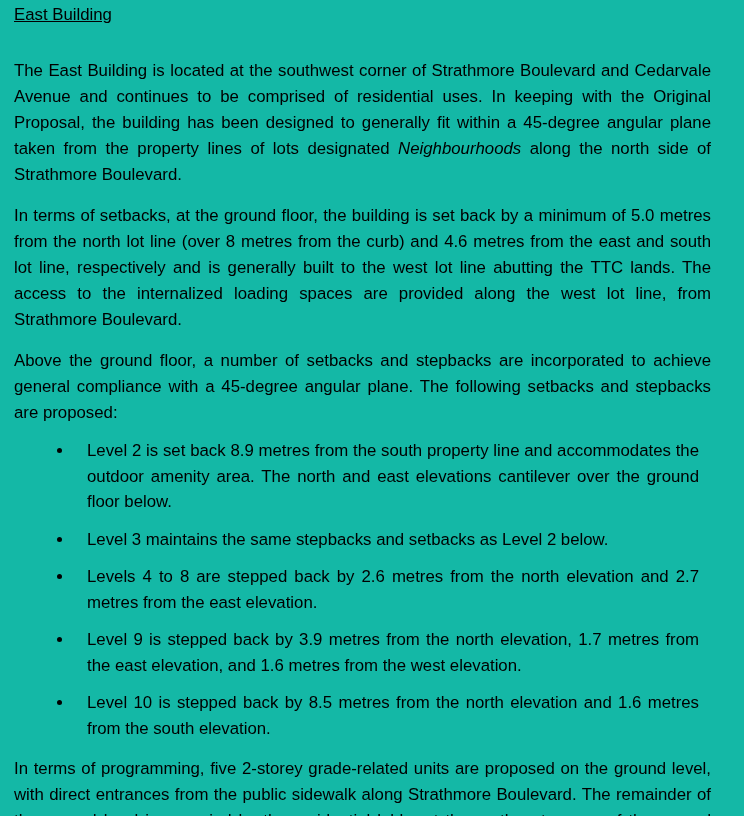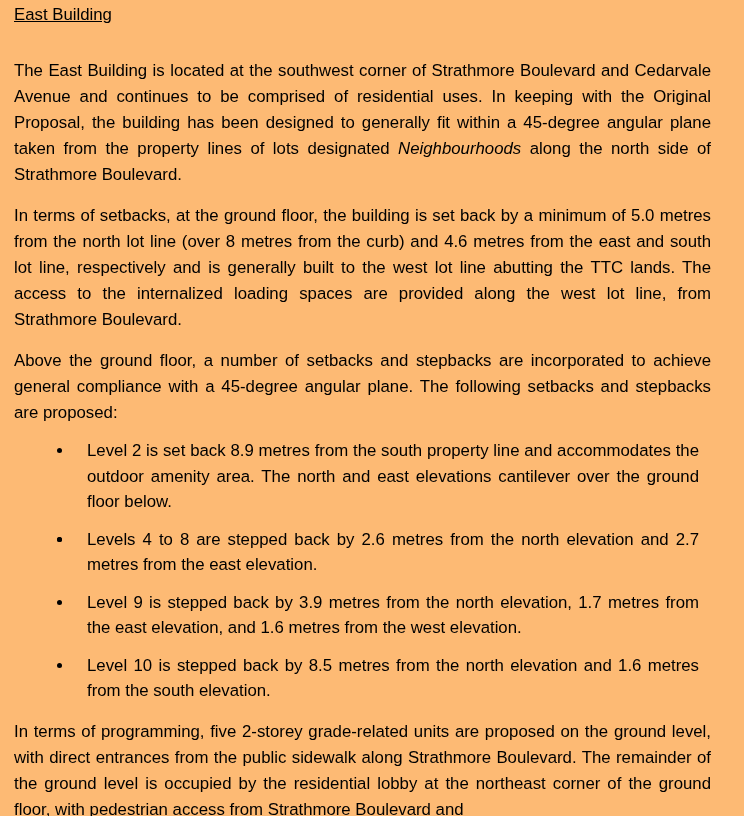--- a/index.html
+++ b/index.html
@@ -7,21 +7,21 @@
     padding: 0;
     background: #ffffff;
   }
   .page {
     position: relative;
     width: 744px;
     height: 816px;
     overflow: hidden;
     box-sizing: border-box;
     padding: 2px 33px 4px 14px;
-    background: #fdba74;
+    background: #14b8a6;
     color: #000000;
     font-family: "Liberation Sans", "DejaVu Sans", sans-serif;
     font-size: 16.8px;
     line-height: 26px;
   }
   .heading {
     font-size: 16.8px;
     font-weight: normal;
     text-decoration: underline;
     margin: 0 0 30px 0;
@@ -67,21 +67,21 @@
   <h1 class="heading">East Building</h1>
 
   <div id="intro-paragraphs">
       <p class="para"><span>The East Building is located at the southwest corner of Strathmore Boulevard and Cedarvale Avenue and continues to be comprised of residential uses. In keeping with the Original Proposal, the building has been designed to generally fit within a 45-degree angular plane taken from the property lines of lots designated </span><em class="italic-seg">Neighbourhoods</em><span> along the north side of Strathmore Boulevard.</span></p>
       <p class="para"><span>In terms of setbacks, at the ground floor, the building is set back by a minimum of 5.0 metres from the north lot line (over 8 metres from the curb) and 4.6 metres from the east and south lot line, respectively and is generally built to the west lot line abutting the TTC lands. The access to the internalized loading spaces are provided along the west lot line, from Strathmore Boulevard.</span></p>
       <p class="para"><span>Above the ground floor, a number of setbacks and stepbacks are incorporated to achieve general compliance with a 45-degree angular plane. The following setbacks and stepbacks are proposed:</span></p>
     </div>
 
   <ul class="bullet-list" id="setbacks-list">
       <li><span class="bullet-dot"></span><span>Level 2 is set back 8.9 metres from the south property line and accommodates the outdoor amenity area. The north and east elevations cantilever over the ground floor below.</span></li>
-      <li><span class="bullet-dot"></span></li>
+      <li><span class="bullet-dot"></span><span>Level 3 maintains the same stepbacks and setbacks as Level 2 below.</span></li>
       <li><span class="bullet-dot"></span><span>Levels 4 to 8 are stepped back by 2.6 metres from the north elevation and 2.7 metres from the east elevation.</span></li>
       <li><span class="bullet-dot"></span><span>Level 9 is stepped back by 3.9 metres from the north elevation, 1.7 metres from the east elevation, and 1.6 metres from the west elevation.</span></li>
       <li><span class="bullet-dot"></span><span>Level 10 is stepped back by 8.5 metres from the north elevation and 1.6 metres from the south elevation.</span></li>
     </ul>
 
   <div id="closing-paragraphs">
       <p class="para"><span>In terms of programming, five 2-storey grade-related units are proposed on the ground level, with direct entrances from the public sidewalk along Strathmore Boulevard. The remainder of the ground level is occupied by the residential lobby at the northeast corner of the ground floor, with pedestrian access from Strathmore Boulevard and</span></p>
     </div>
 </div>
 

